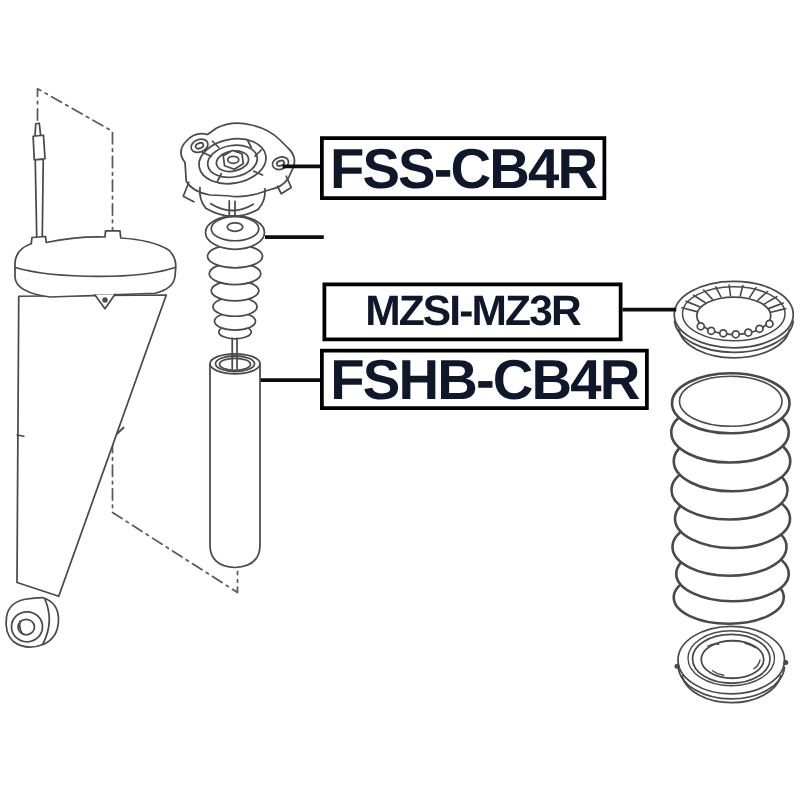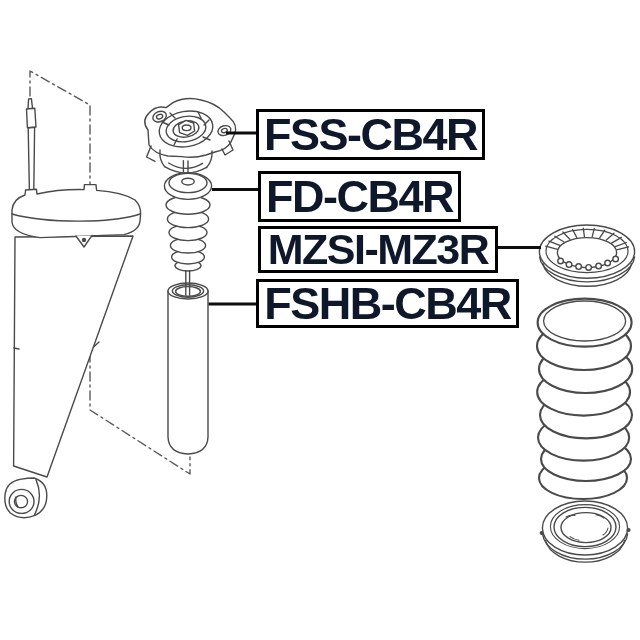--- a/index.html
+++ b/index.html
@@ -5,21 +5,21 @@
   html,body{margin:0;padding:0;background:#ffffff;}
   #stage{position:relative;width:640px;height:640px;background:#ffffff;overflow:hidden;
          font-family:"Liberation Sans",sans-serif;}
   #art{position:absolute;left:0;top:0;}
   .callout{position:absolute;display:flex;align-items:center;justify-content:center;
            background:#ffffff;border:3px solid #000;color:#0f172a;font-weight:700;
            letter-spacing:-1.5px;box-sizing:border-box;white-space:nowrap;cursor:pointer;
            font-family:"Liberation Sans",sans-serif;}
   #fss  {left:256px;top:109px;width:229px;height:51px;font-size:45px;}
   #fd   {left:258px;top:171px;width:203px;height:51px;font-size:45px;}
-  #mzsi {left:258px;top:226px;width:240px;height:47px;font-size:43px;}
+  #mzsi {left:258px;top:226px;width:240px;height:47px;font-size:34px;}
   #fshb {left:256px;top:279px;width:263px;height:49px;font-size:45px;text-align:right;}
 </style>
 </head>
 <body>
 
 <div id="stage">
 
 <svg id="art" width="640" height="640" viewBox="0 0 640 640">
   <g stroke="#4a4a4a" stroke-width="1.4" fill="none" stroke-linecap="round" stroke-linejoin="round">
 
@@ -127,16 +127,15 @@
     <g stroke="#0d0d0d" stroke-width="3" stroke-linecap="butt">
       <path d="M226,133 L257,133"></path>
       <path d="M212,189.6 L259,189.6"></path>
       <path d="M497,247.6 L541,247.6"></path>
       <path d="M208.6,304 L257,304"></path>
     </g>
   </g>
 </svg>
 
   <div id="fss" class="callout">FSS-CB4R</div>
-  <div id="fd" class="callout">FD-CB4R</div>
   <div id="mzsi" class="callout">MZSI-MZ3R</div>
   <div id="fshb" class="callout">FSHB-CB4R</div>
 </div>
 
 </body></html>

